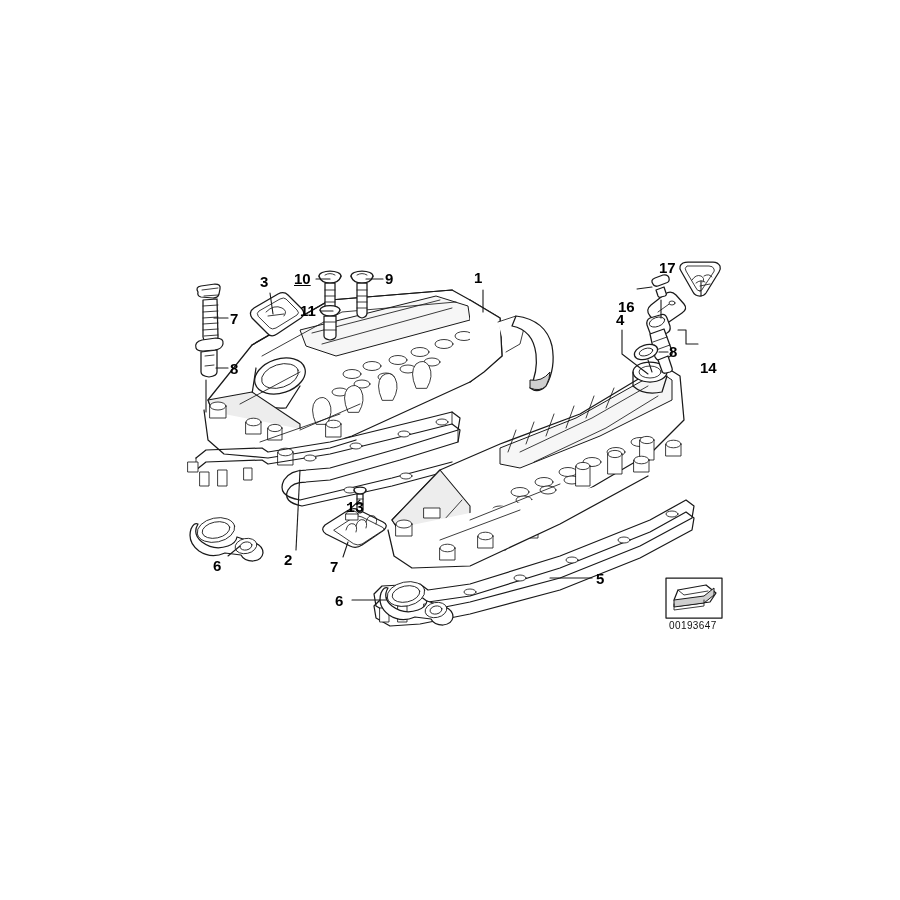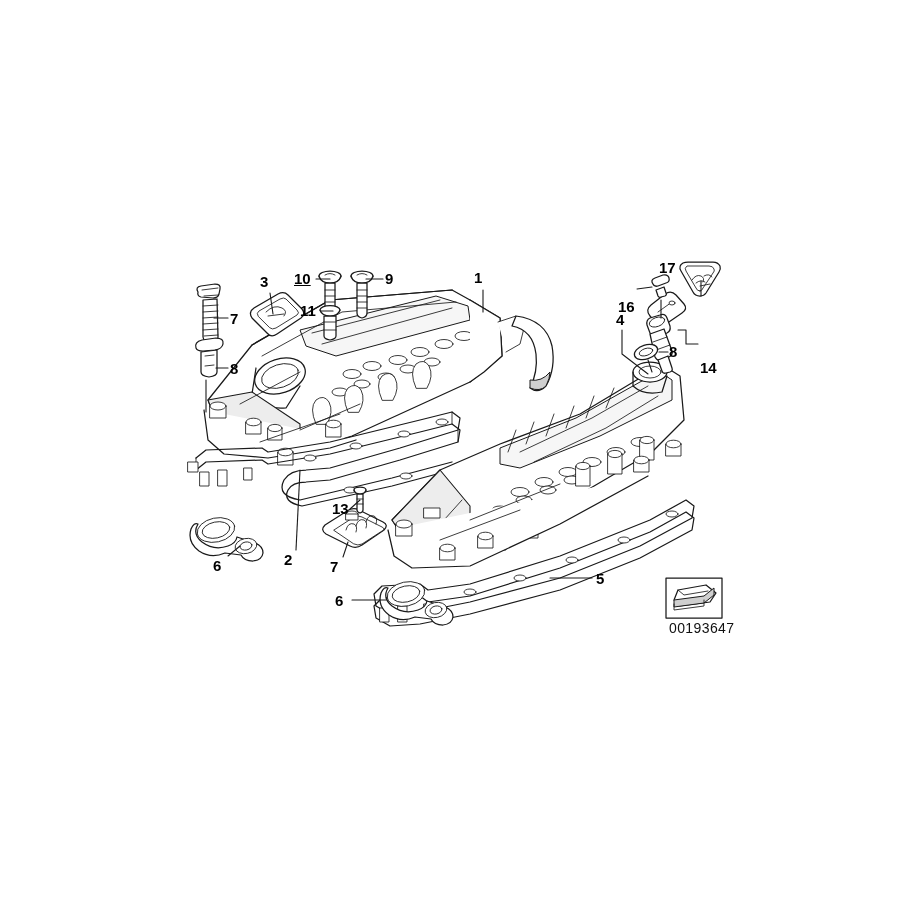--- a/index.html
+++ b/index.html
@@ -1,21 +1,21 @@
 <!DOCTYPE html>
 <html><head>
 <meta charset="utf-8">
 <style>
   html,body{margin:0;padding:0;background:#ffffff;}
   body{width:900px;height:900px;font-family:"Liberation Sans",sans-serif;}
   #stage{position:relative;width:900px;height:900px;overflow:hidden;background:#fff;}
   svg#diagram{position:absolute;left:0;top:0;width:900px;height:900px;display:block;}
   .lbl{position:absolute;font-family:"Liberation Sans",sans-serif;font-weight:bold;
        font-size:15px;color:#000;line-height:1;white-space:nowrap;}
-  .idtext{position:absolute;font-family:"Liberation Sans",sans-serif;font-size:14px;
+  .idtext{position:absolute;font-family:"Liberation Sans",sans-serif;font-size:10px;
           color:#111;letter-spacing:.4px;white-space:nowrap;}
 </style>
 </head>
 <body>
 
 <div id="stage">
 
   <svg id="diagram" viewBox="0 0 900 900">
     <defs>
       <style>
@@ -402,21 +402,21 @@
   <div class="lbl" style="left:616px;top:312px;">4</div>
   <div class="lbl" style="left:596px;top:571px;">5</div>
   <div class="lbl" style="left:213px;top:558px;">6</div>
   <div class="lbl" style="left:335px;top:593px;">6</div>
   <div class="lbl" style="left:230px;top:311px;">7</div>
   <div class="lbl" style="left:230px;top:361px;">8</div>
   <div class="lbl" style="left:385px;top:271px;">9</div>
   <div class="lbl" style="left:294px;top:271px;text-decoration:underline;">10</div>
   <div class="lbl" style="left:300px;top:303px;">11</div>
   <div class="lbl" style="left:330px;top:559px;">7</div>
-  <div class="lbl" style="left:332px;top:501px;">13</div>
+  <div class="lbl" style="left:346px;top:501px;font-family:Liberation Mono, monospace;">13</div>
   <div class="lbl" style="left:700px;top:336px;margin-top:24px;">14</div>
   <div class="lbl" style="left:669px;top:344px;">8</div>
   <div class="lbl" style="left:618px;top:299px;">16</div>
   <div class="lbl" style="left:659px;top:260px;">17</div>
 
   <div class="idtext" style="left:669px;top:620px;">00193647</div>
 
 </div>
 
 </body></html>

